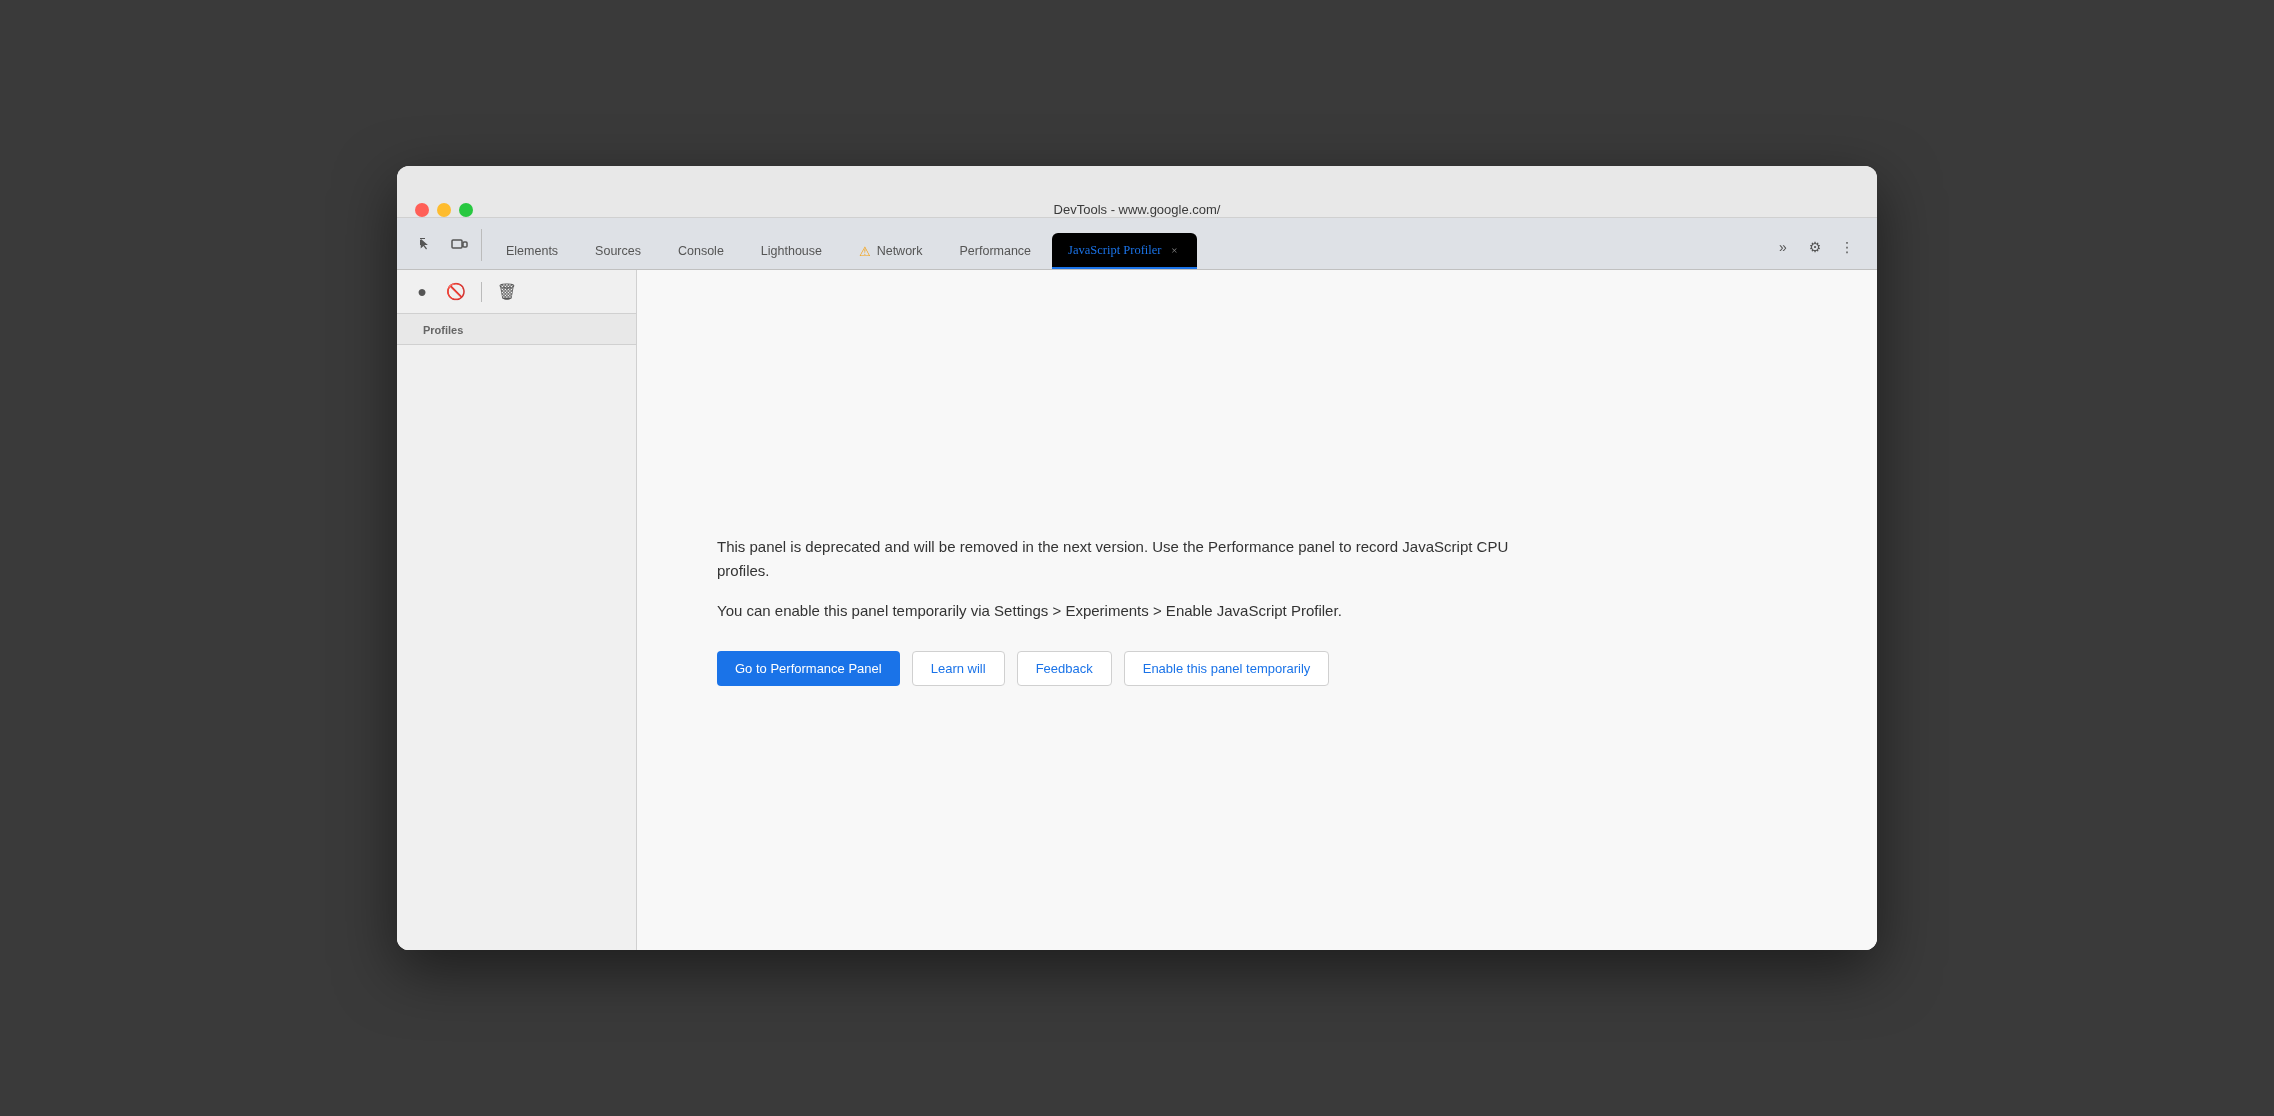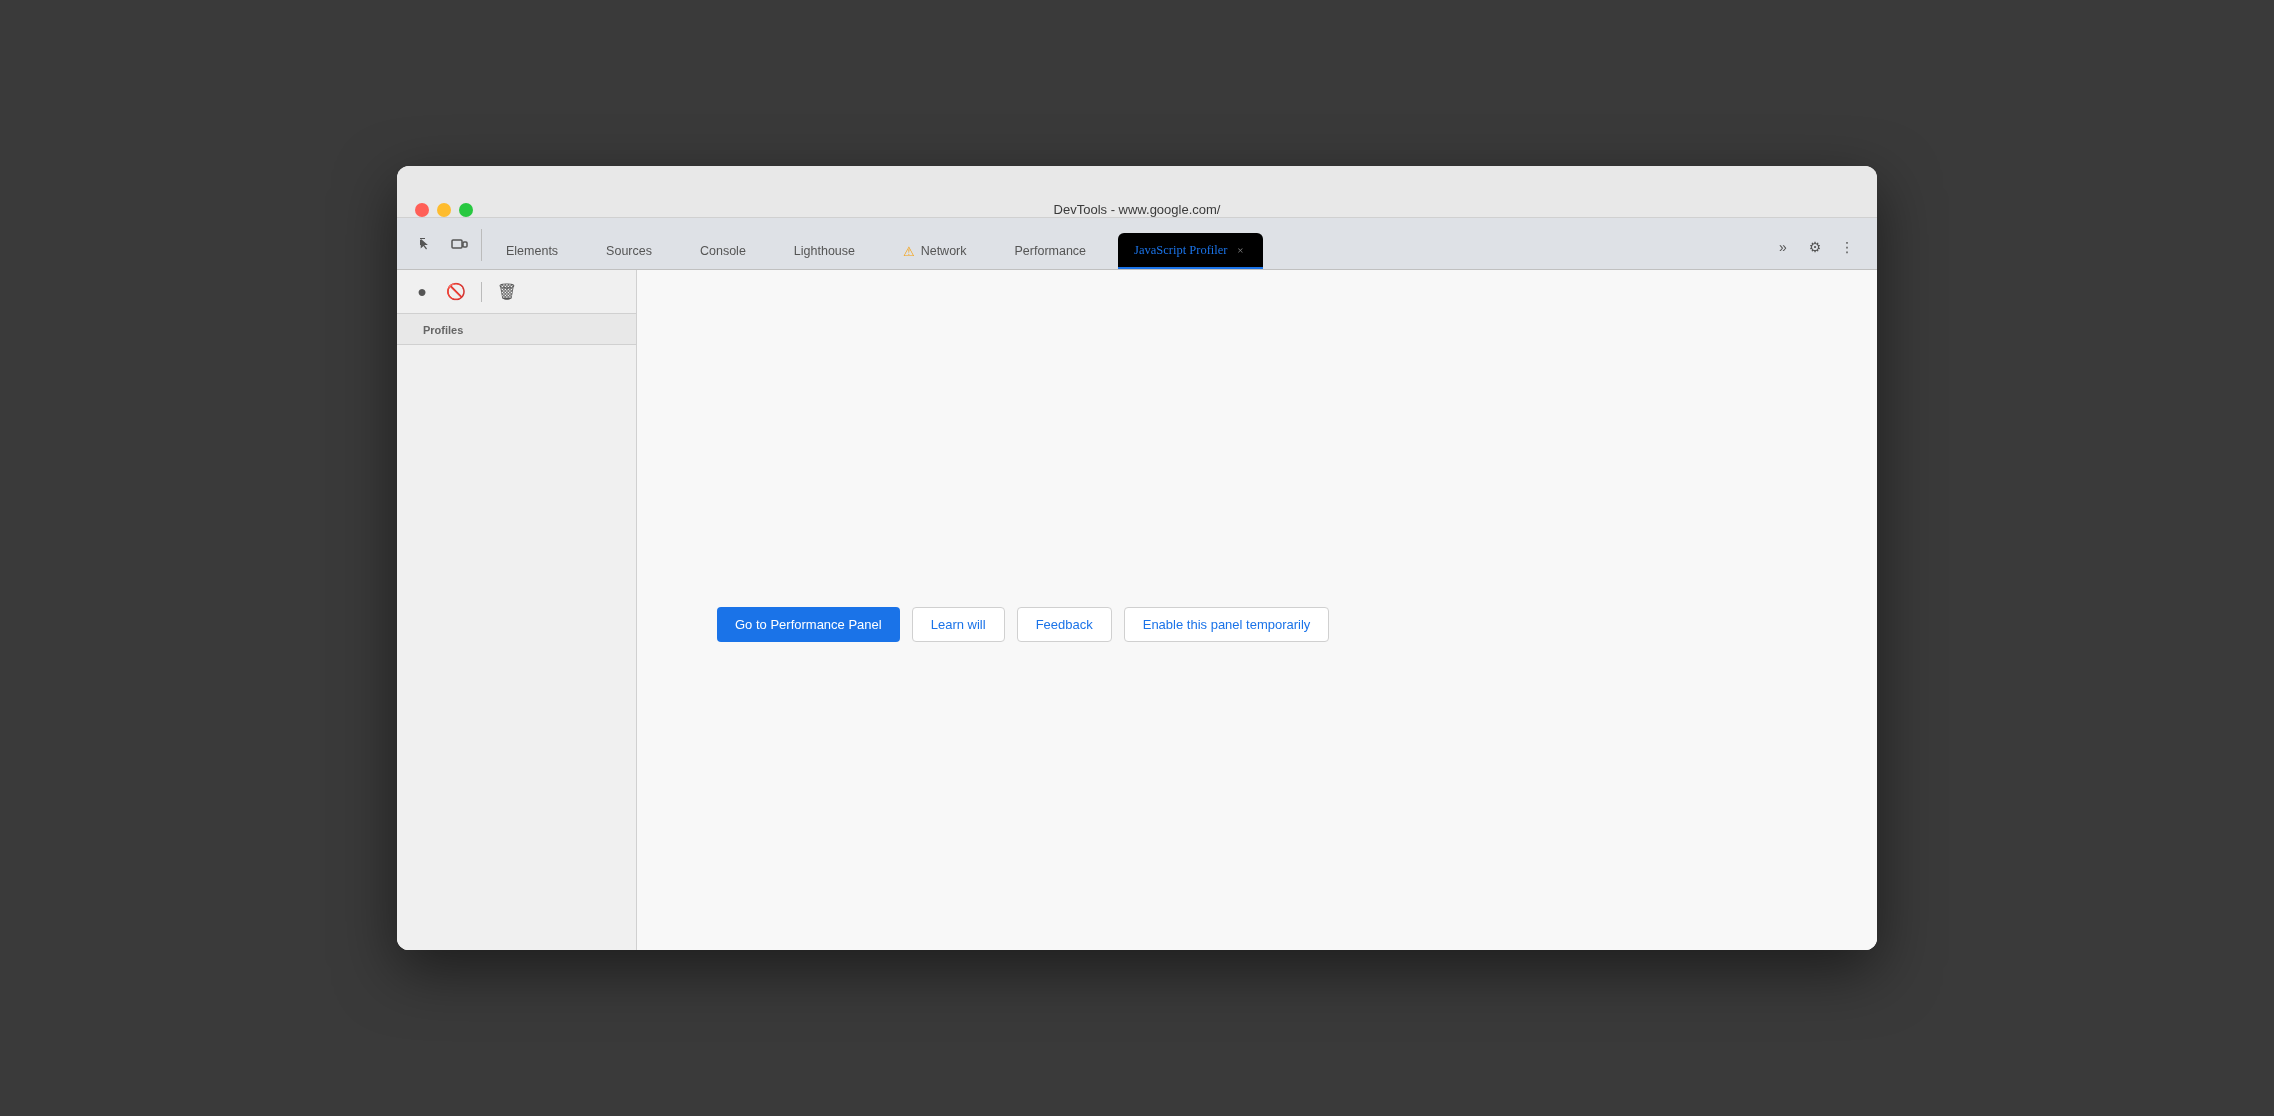--- a/index.html
+++ b/index.html
@@ -86,21 +86,21 @@
       border-radius: 4px;
       cursor: pointer;
       color: #555;
       font-size: 16px;
     }
 
     .tabs-list {
       display: flex;
       align-items: flex-end;
       flex: 1;
-      gap: 16px;
+      gap: 5px;
     }
 
     .tab {
       height: 36px;
       padding: 0 16px;
       display: flex;
       align-items: center;
       gap: 6px;
       font-size: 12.5px;
       color: #555;
@@ -342,20 +342,22 @@
         <div class="sidebar-icon-btn">🚫</div>
         <div class="sidebar-divider"></div>
         <div class="sidebar-icon-btn">🗑</div>
       </div>
       <div class="sidebar-section-title">Profiles</div>
     </div>
 
     <div class="content">
       <div class="deprecation-panel">
         <div class="deprecation-text">
+          <p>This panel is deprecated and will be removed in the next version. Use the Performance panel to record JavaScript CPU profiles.</p>
+          <p>You can enable this panel temporarily via Settings &gt; Experiments &gt; Enable JavaScript Profiler.</p>
         </div>
         <div class="action-buttons">
           <button class="btn-primary">Go to Performance Panel</button>
           <button class="btn-secondary">Learn will</button>
           <button class="btn-secondary">Feedback</button>
           <button class="btn-secondary">Enable this panel temporarily</button>
         </div>
       </div>
     </div>
   </div>

